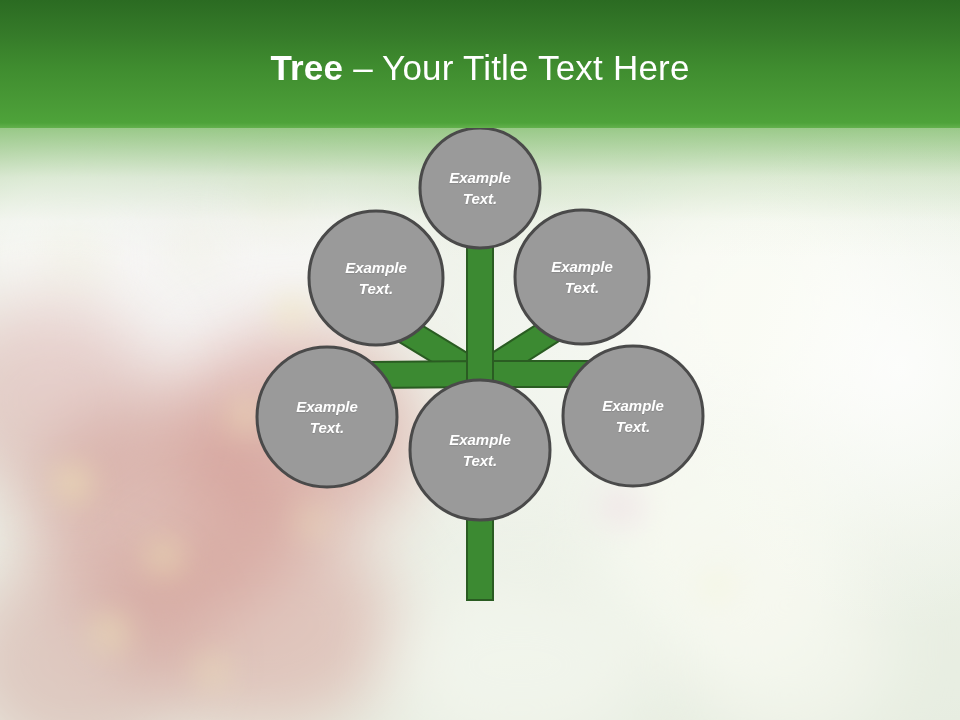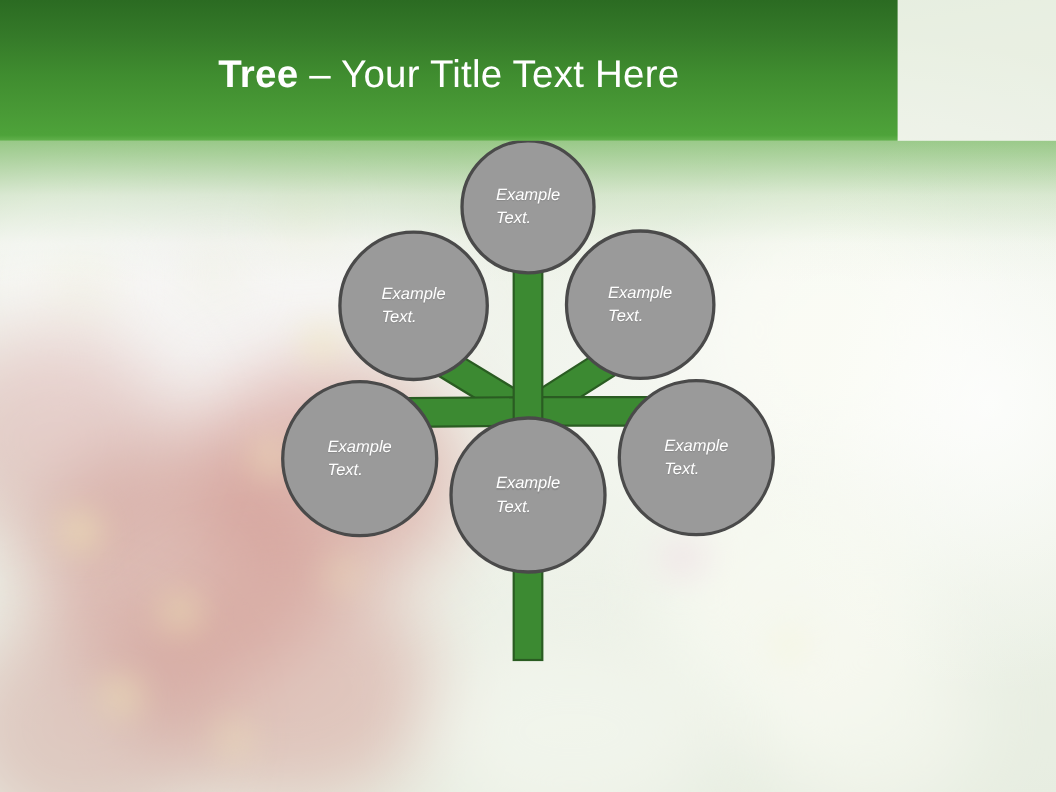--- a/index.html
+++ b/index.html
@@ -54,21 +54,21 @@
     position: absolute;
     right: 0; top: 128px;
     width: 360px; height: 592px;
     background: radial-gradient(ellipse 300px 330px at 300px 240px, rgba(255,255,255,0.72) 0%, rgba(250,252,246,0.28) 52%, rgba(255,255,255,0) 80%);
   }
 
   
   .title-band {
     position: absolute;
     left: 0; top: 0;
-    width: 816px; height: 128px;
+    width: 960px; height: 128px;
     background: linear-gradient(to bottom, #2b6b22 0%, #357a29 26%, #3f8c2f 52%, #499a36 80%, #4ea33a 96%, #63b14d 100%);
   }
   .title-text {
     position: absolute;
     left: 0; right: 0;
     top: 48px;
     text-align: center;
     color: #ffffff;
     font-size: 35px;
     line-height: 40px;
@@ -82,24 +82,24 @@
   .tree-svg {
     position: absolute;
     left: 0; top: 0;
     width: 960px; height: 720px;
   }
 
   .node-label {
     position: absolute;
     color: #ffffff;
     font-style: italic;
-    font-weight: normal;
+    font-weight: bold;
     font-size: 15px;
     line-height: 21px;
-    text-align: left;
+    text-align: center;
     white-space: pre-line;
     transform: translate(-50%, -50%);
     pointer-events: none;
     text-shadow: 0 1px 1px rgba(0,0,0,0.12);
   }
 
   
   .bottom-caption {
     position: absolute;
     left: 0; right: 0;

